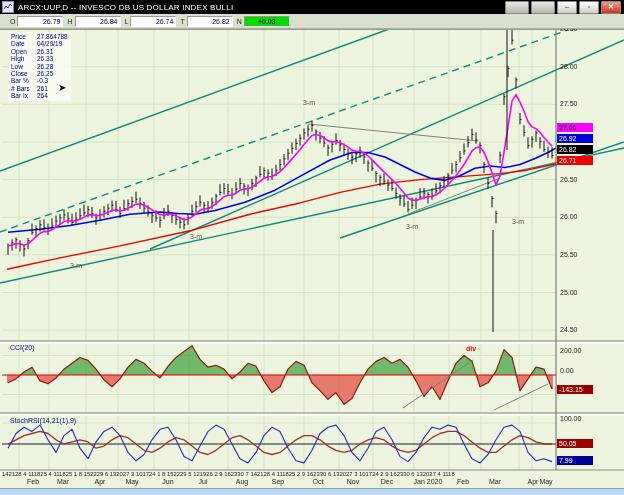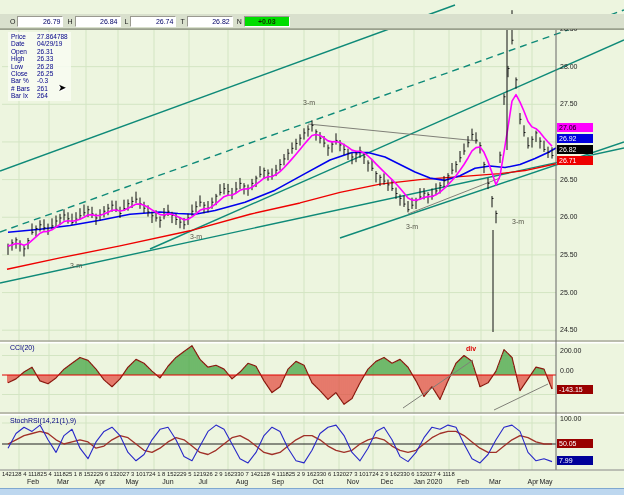--- a/index.html
+++ b/index.html
@@ -25,20 +25,35 @@
   .ann{position:absolute;font-size:7px;color:#555548;z-index:3;}
   #daynums{position:absolute;left:2px;top:471px;width:556px;font-size:6px;color:#222;white-space:nowrap;overflow:hidden;transform:scaleX(.98);transform-origin:left;z-index:3;}
   .month{position:absolute;top:478px;font-size:7px;color:#222;z-index:3;transform:translateX(-50%);}
   #bluestrip{position:absolute;left:0;top:488px;width:624px;height:7px;background:#bdd7ef;border-top:1px solid #7fa8d0;z-index:3;}
   #cursor{position:absolute;left:58px;top:82px;z-index:6;font-size:10px;color:#000;text-shadow:1px 1px 0 #fff,-1px 0 0 #fff;}
 </style>
 </head>
 <body>
 
 <div id="win">
+  <div id="titlebar">
+    <span id="appicon">
+      <svg width="8" height="8" style="position:static">
+          <polyline points="0,6 2,3 4,5 6,1 8,3" fill="none" stroke="#2244cc" stroke-width="1"></polyline>
+        </svg>
+    </span>
+    <span id="title">ARCX:UUP,D -- INVESCO DB US DOLLAR INDEX BULLI</span>
+    <span id="winbtns">
+      <span class="tbtn grp"></span>
+      <span class="tbtn grp"></span>
+      <span class="tbtn">–</span>
+      <span class="tbtn">▫</span>
+      <span class="tbtn close">✕</span>
+    </span>
+  </div>
 
   <div id="quotestrip">
       <span class="qlbl">O</span>
       <span class="qval">26.79</span>
       <span class="qlbl">H</span>
       <span class="qval">26.84</span>
       <span class="qlbl">L</span>
       <span class="qval">26.74</span>
       <span class="qlbl">T</span>
       <span class="qval">26.82</span>

